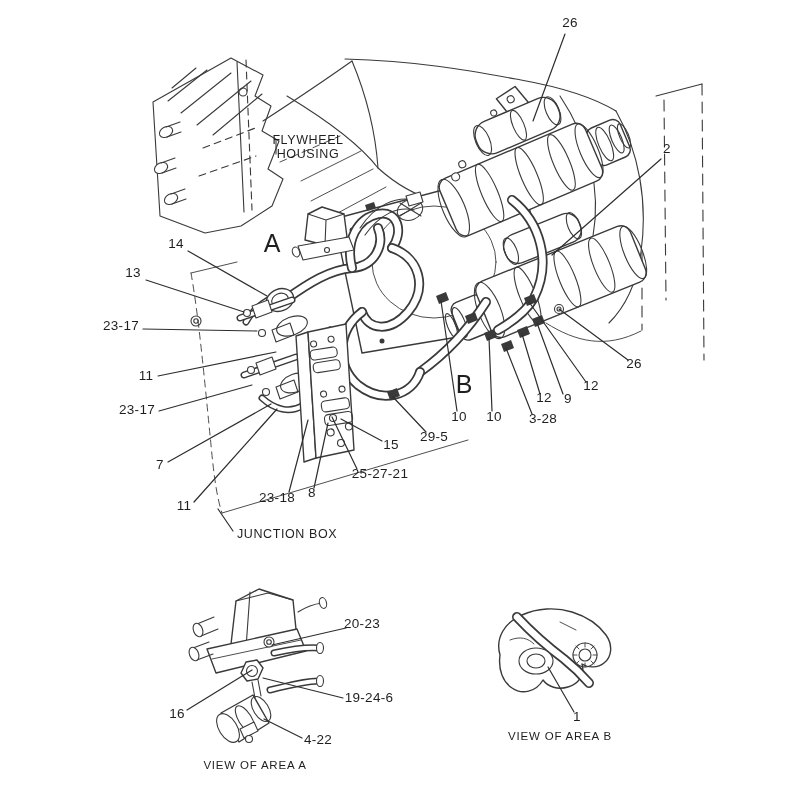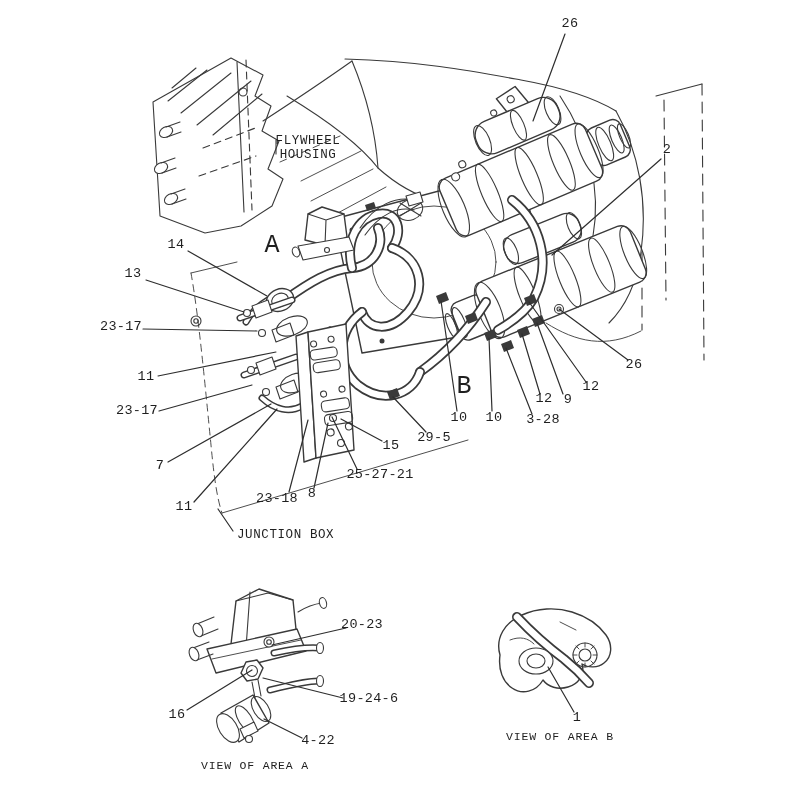--- a/index.html
+++ b/index.html
@@ -1,16 +1,16 @@
 <!DOCTYPE html>
 <html><head>
 <meta charset="utf-8">
 <style>
   html,body{margin:0;padding:0;background:#ffffff;width:800px;height:800px;overflow:hidden;}
-  .stage{position:relative;width:800px;height:800px;background:#ffffff;font-family:Liberation Mono, monospace;}
+  .stage{position:relative;width:800px;height:800px;background:#ffffff;font-family:Liberation Sans, sans-serif;}
   svg{display:block;}
   .ln{stroke:#3a3a3a;fill:none;stroke-width:1.1;stroke-linecap:round;stroke-linejoin:round;}
   .ln2{stroke:#3a3a3a;fill:none;stroke-width:1.4;stroke-linecap:round;stroke-linejoin:round;}
   .fillw{fill:#ffffff;}
   .dash{stroke-dasharray:7 5;}
   .dash2{stroke-dasharray:11 7;}
   .thin{stroke-width:0.9;}
   .tube-o{stroke:#3a3a3a;fill:none;stroke-width:10;stroke-linecap:round;}
   .tube-i{stroke:#ffffff;fill:none;stroke-width:6.5;stroke-linecap:round;}
   .tube-os{stroke:#3a3a3a;fill:none;stroke-width:7;stroke-linecap:round;}

